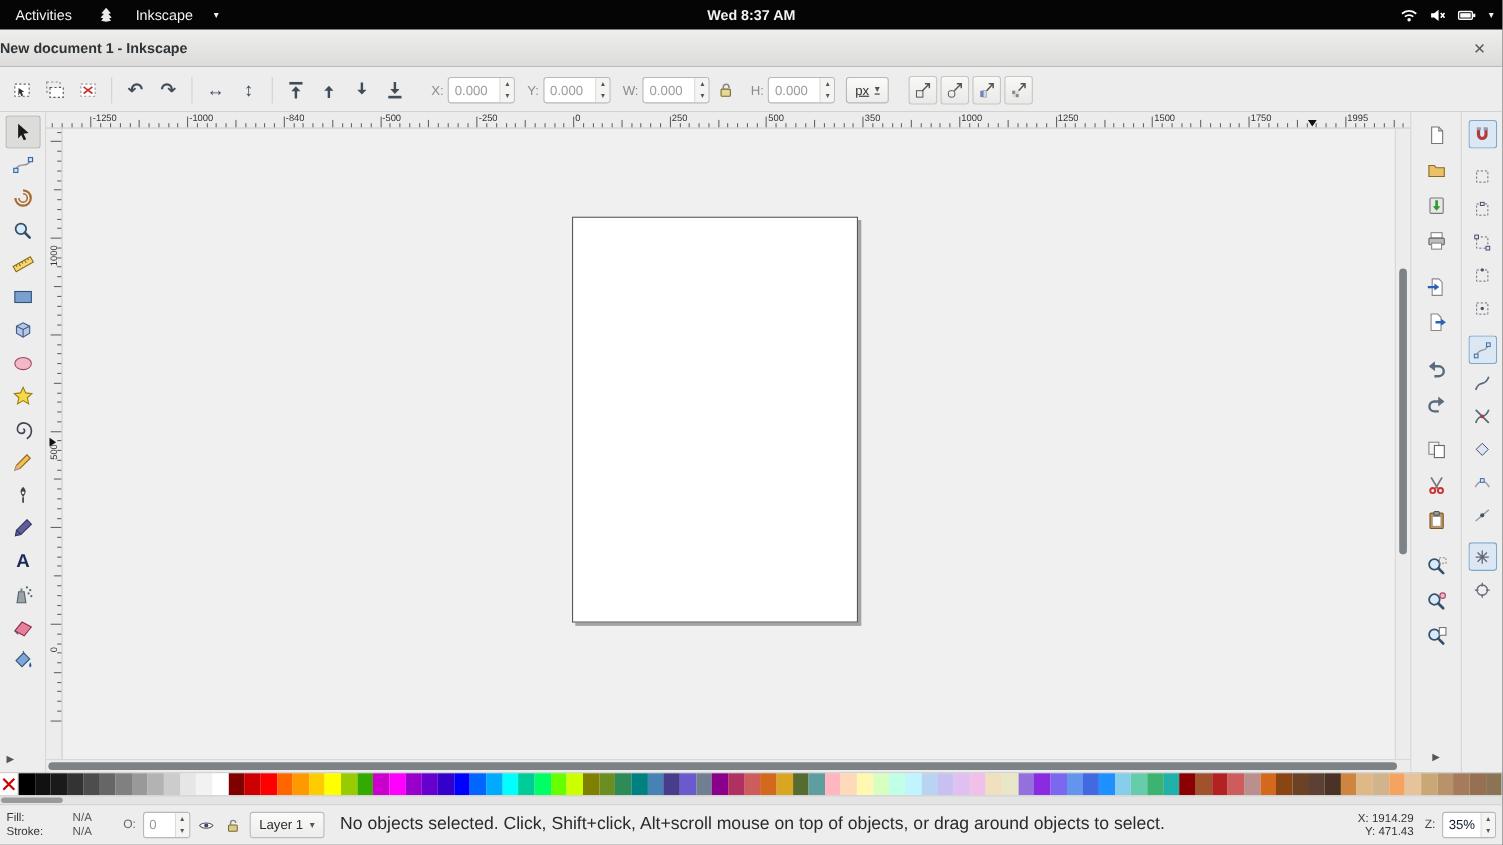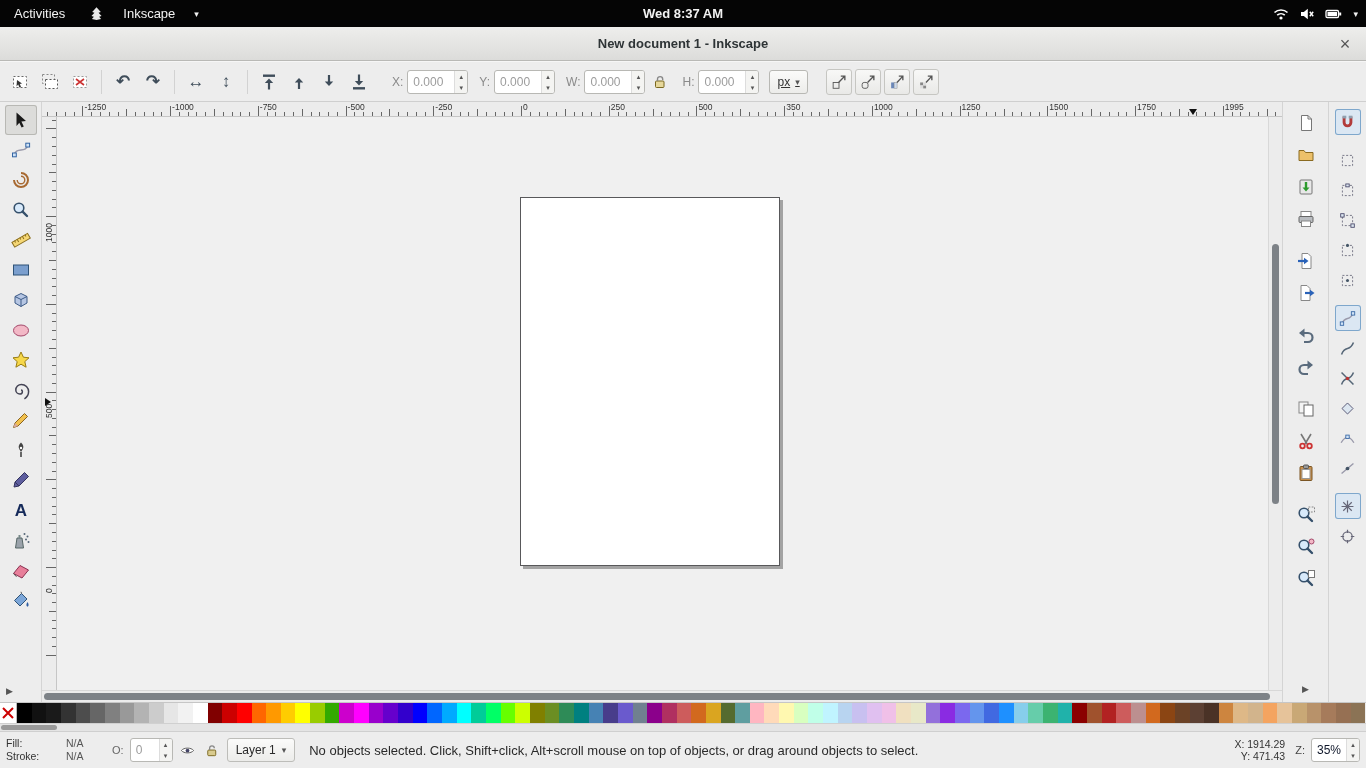--- a/index.html
+++ b/index.html
@@ -8,21 +8,21 @@
 
   
   .gnome-bar{flex:0 0 27px;background:#050505;color:#f2f2f2;display:flex;align-items:center;position:relative;font-size:13px;}
   .gb-activities{padding:0 14px;height:100%;display:flex;align-items:center;}
   .gb-appmenu{display:flex;align-items:center;gap:19px;padding:0 10px;height:100%;}
   .gb-clock{position:absolute;left:50%;transform:translateX(-50%);font-weight:bold;}
   .gb-right{position:absolute;right:8px;top:0;height:100%;display:flex;align-items:center;gap:10px;}
   .gb-caret{font-size:9px;}
 
   
-  .title-bar{flex:0 0 34px;background:linear-gradient(#eeeeec,#dcdcda);border-bottom:1px solid #b9b9b6;display:flex;align-items:center;justify-content:center;position:relative;}
+  .title-bar{flex:0 0 34px;background:linear-gradient(#eeeeec,#dcdcda);border-bottom:1px solid #b9b9b6;display:flex;align-items:center;position:relative;}
   .wt{font-weight:bold;font-size:13px;color:#2e3436;}
   .close{position:absolute;right:10px;font-size:18px;color:#555;width:22px;text-align:center;line-height:22px;}
 
   
   .menu-bar{flex:0 0 31px;background:#ededed;display:flex;align-items:center;padding-left:8px;}
   .menu-item{padding:5px 10px;font-size:13px;color:#2e3436;}
 
   
   .tool-controls{flex:0 0 41px;background:#ededed;border-top:1px solid #f6f6f6;border-bottom:1px solid #cfcfcf;display:flex;align-items:center;padding:0 6px;}
   .tc-buttons{display:flex;align-items:center;gap:2px;}
@@ -81,21 +81,21 @@
   .palette-scroll .thumb{position:absolute;left:1px;top:1px;height:5px;width:56px;background:#9a9a9a;border-radius:3px;}
 
   
   .status-bar{flex:0 0 37px;background:#ededed;border-top:1px solid #cfcfcf;display:flex;align-items:center;padding:0 6px;gap:6px;min-width:0;}
   .fs{font-size:10.5px;line-height:13px;color:#333;flex:0 0 100px;}
   .fs .lbl{display:inline-block;width:60px;}
   .fs .na{color:#555;}
   .o-label{font-size:11px;color:#666;}
   .sb-icon{width:18px;height:18px;display:flex;align-items:center;justify-content:center;}
   .layer-combo{display:flex;align-items:center;gap:6px;height:24px;border:1px solid #bdbdb9;border-radius:3px;background:linear-gradient(#fbfbfa,#ececea);padding:0 8px;font-size:12px;color:#2a2a2a;}
-  .message{fl ex:1;flex:1;font-size:13px;color:#2a2a2a;white-space:nowrap;overflow:hidden;text-overflow:ellipsis;padding-left:8px;}
+  .message{fl ex:1;flex:1;font-size:16px;color:#2a2a2a;white-space:nowrap;overflow:hidden;text-overflow:ellipsis;padding-left:8px;}
   .coords{font-size:10.5px;line-height:12px;color:#333;text-align:right;flex:0 0 auto;}
   .z-label{font-size:11px;color:#444;margin-left:4px;}
 
   .icon{display:flex;align-items:center;justify-content:center;}
   .icon.glyph{color:#3f4d5a;font-weight:bold;line-height:1;}
 </style>
 </head>
 <body>
 
 <div class="screen">
@@ -585,21 +585,21 @@
           <div class="tick" style="left: 1172px; height: 4px;"></div>
           <div class="tick" style="left: 1180.8px; height: 10px;"></div>
           <div class="tick" style="left: 1189.5px; height: 4px;"></div>
           <div class="tick" style="left: 1198.3px; height: 4px;"></div>
           <div class="tick" style="left: 1207.1px; height: 4px;"></div>
           <div class="tick" style="left: 1215.8px; height: 4px;"></div>
           <div class="tick" style="left: 1224.6px; height: 7px;"></div>
           <div class="tick" style="left: 1233.4px; height: 4px;"></div>
           <span class="rlabel" style="left: 42.4px;">-1250</span>
           <span class="rlabel" style="left: 130.1px;">-1000</span>
-          <span class="rlabel" style="left: 217.8px;">-750</span>
+          <span class="rlabel" style="left: 217.8px;">-840</span>
           <span class="rlabel" style="left: 305.6px;">-500</span>
           <span class="rlabel" style="left: 393.3px;">-250</span>
           <span class="rlabel" style="left: 481px;">0</span>
           <span class="rlabel" style="left: 568.7px;">250</span>
           <span class="rlabel" style="left: 656.4px;">500</span>
           <span class="rlabel" style="left: 744.2px;">350</span>
           <span class="rlabel" style="left: 831.9px;">1000</span>
           <span class="rlabel" style="left: 919.6px;">1250</span>
           <span class="rlabel" style="left: 1007.3px;">1500</span>
           <span class="rlabel" style="left: 1095px;">1750</span>

